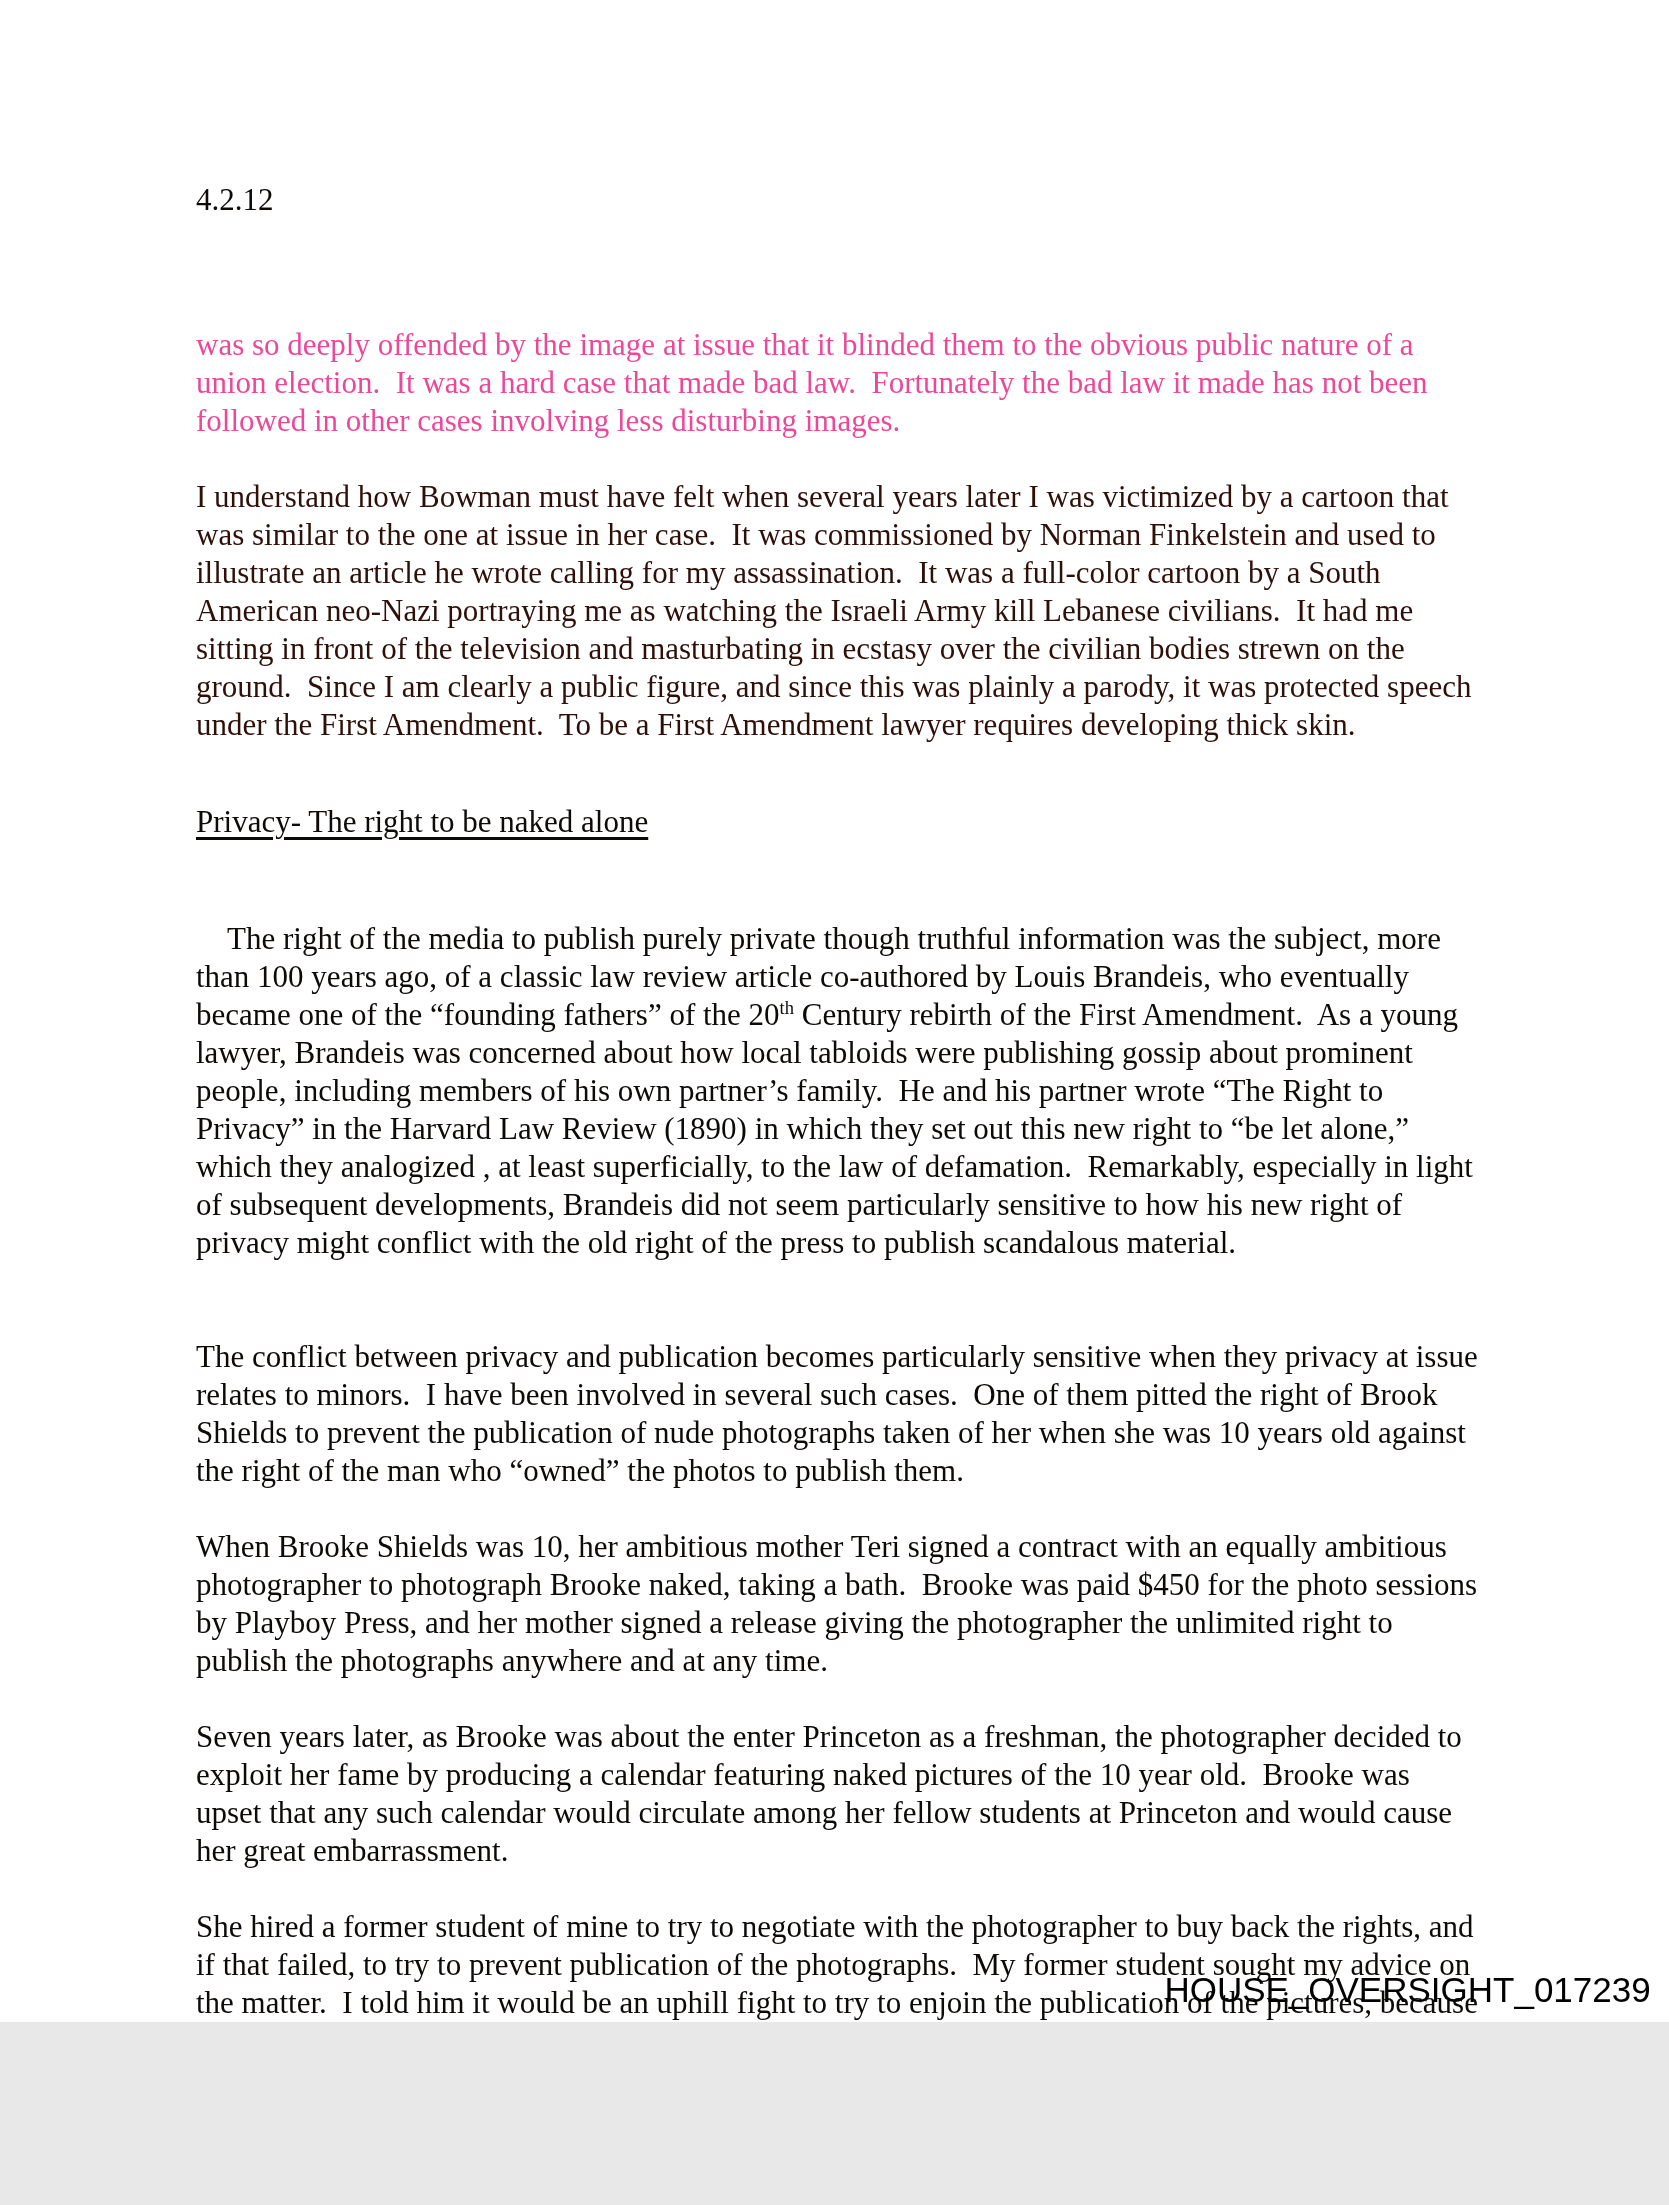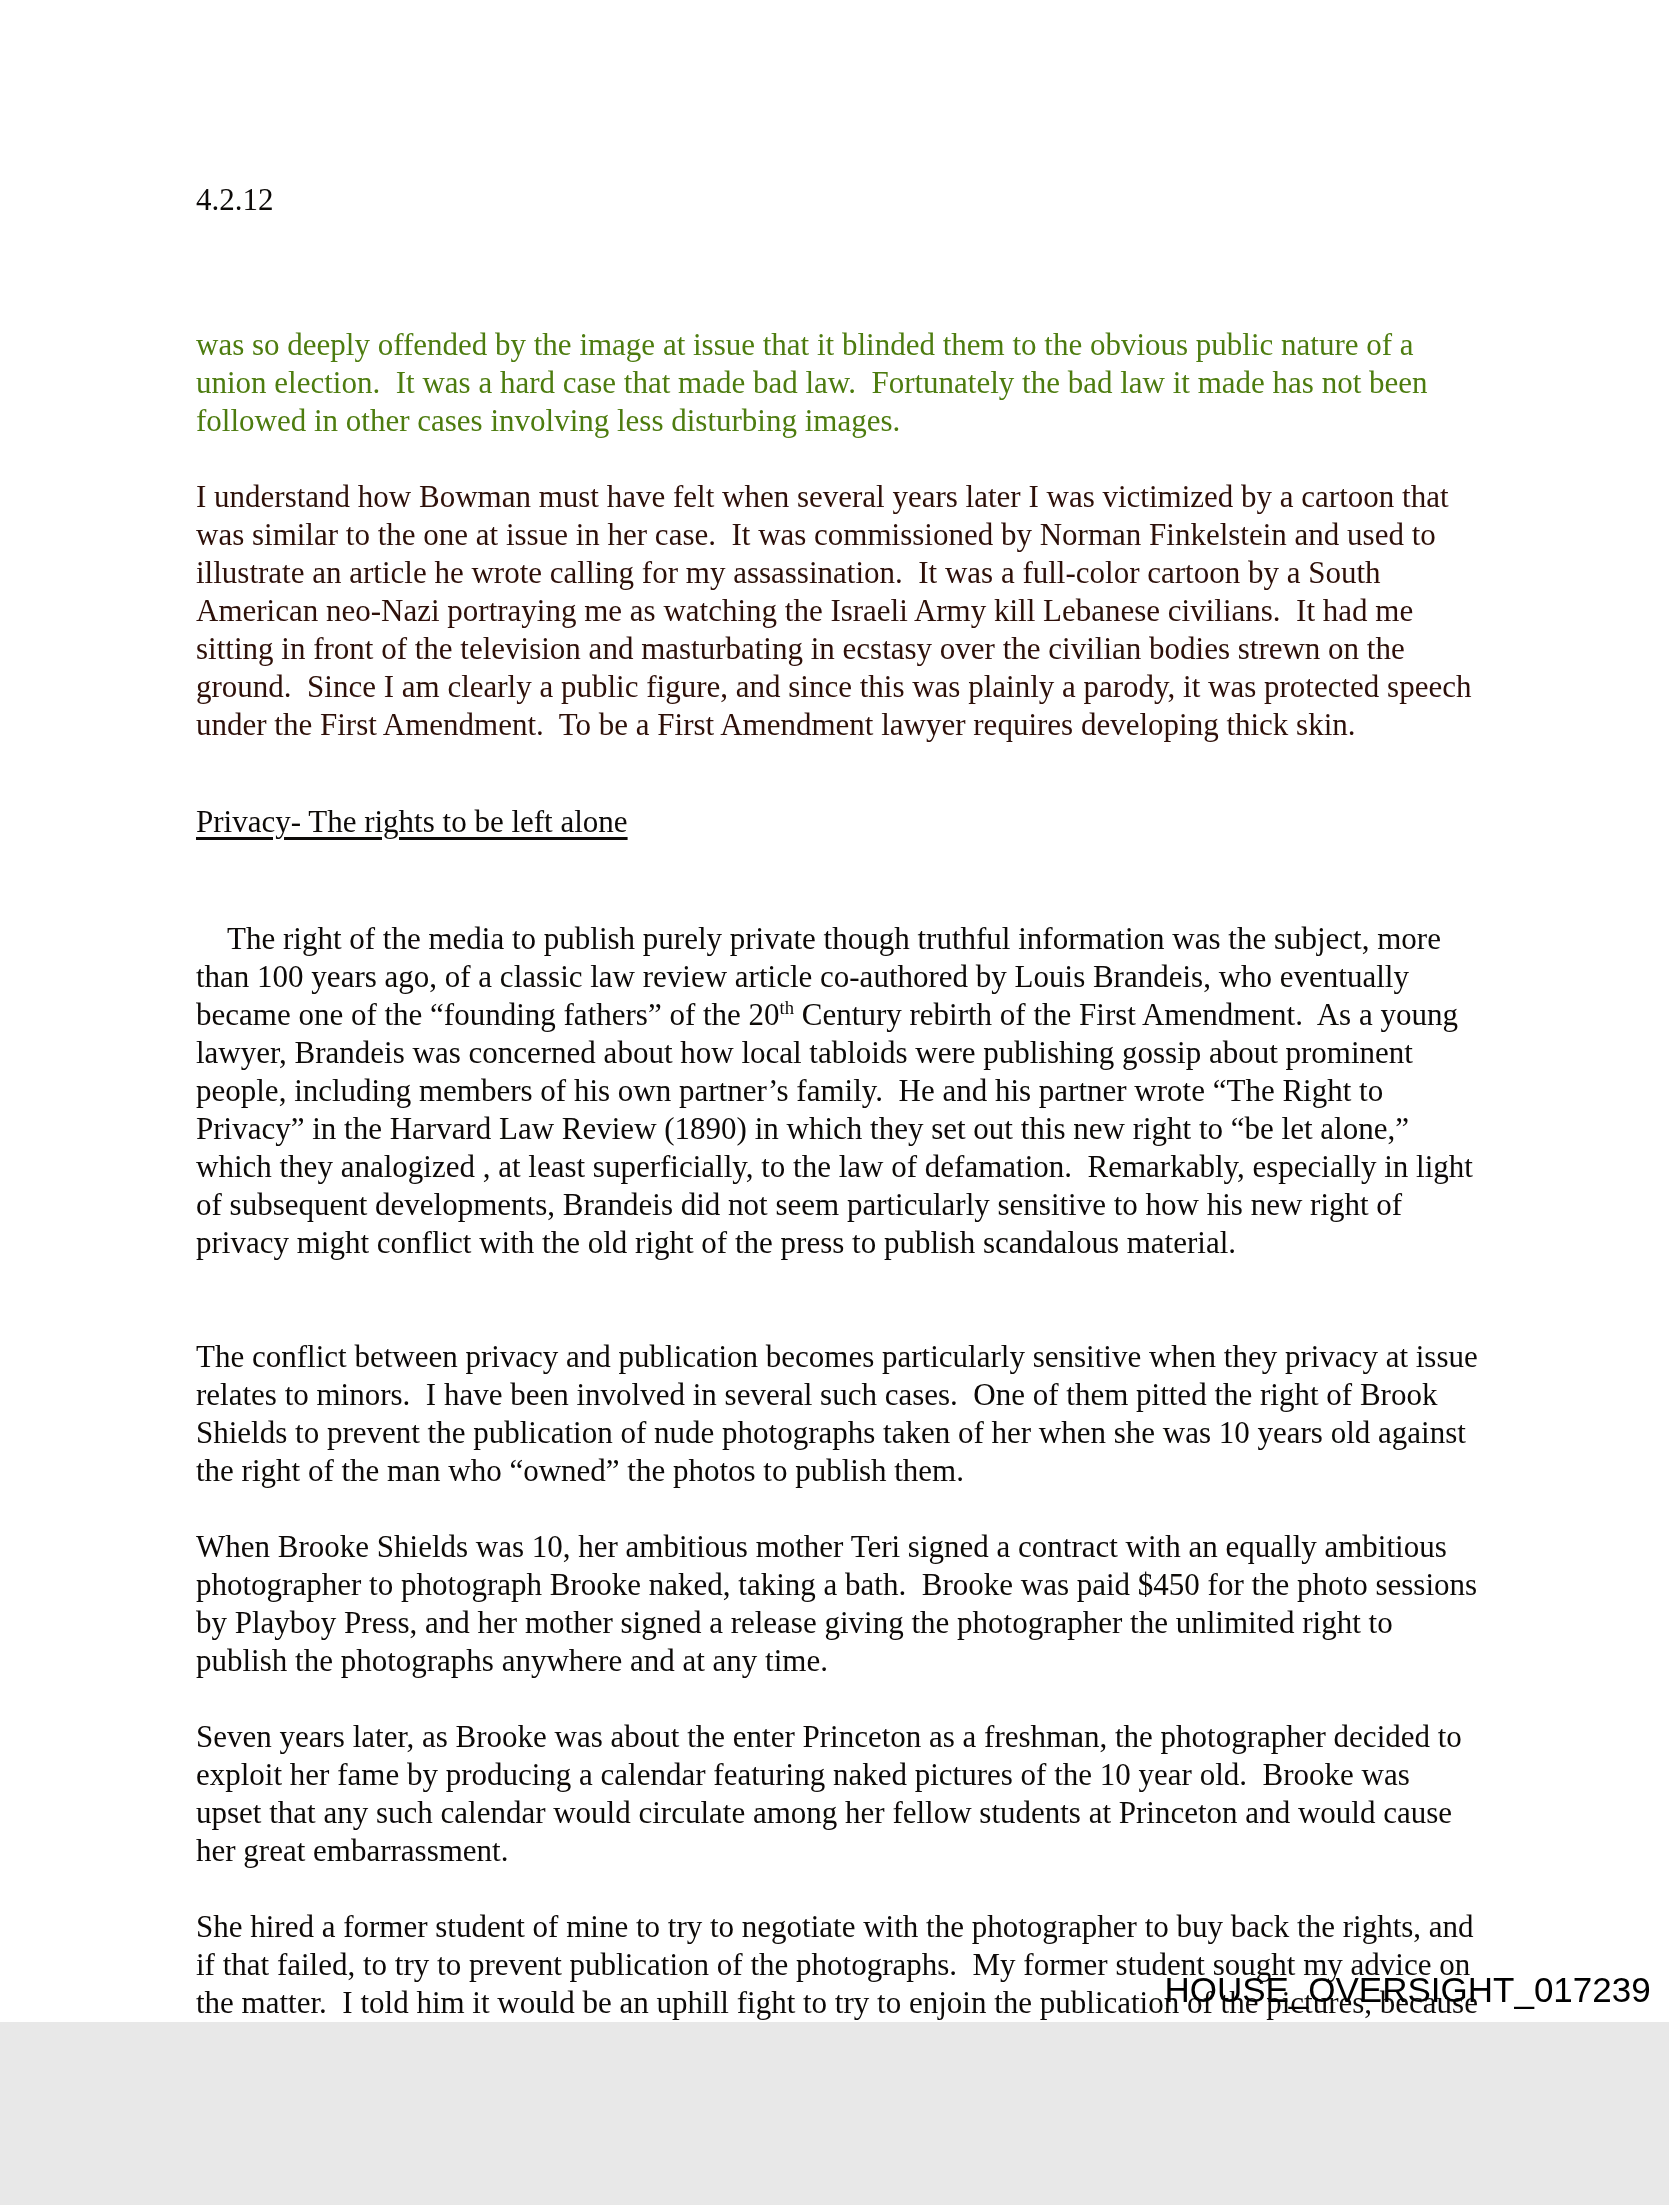--- a/index.html
+++ b/index.html
@@ -50,25 +50,25 @@
 </style>
 </head>
 <body>
 
 <div class="page">
 
   <div class="header-block">
     <span class="header-line">4.2.12</span>
   </div>
 
-  <p class="para" style="color: #4d7c0f;">was so deeply offended by the image at issue that it blinded them to the obvious public nature of a union election.  It was a hard case that made bad law.  Fortunately the bad law it made has not been followed in other cases involving less disturbing images.</p>
+  <p class="para" style="color: #ec4899;">was so deeply offended by the image at issue that it blinded them to the obvious public nature of a union election.  It was a hard case that made bad law.  Fortunately the bad law it made has not been followed in other cases involving less disturbing images.</p>
 
   <p class="para" style="color: rgb(46, 16, 9);">I understand how Bowman must have felt when several years later I was victimized by a cartoon that was similar to the one at issue in her case.  It was commissioned by Norman Finkelstein and used to illustrate an article he wrote calling for my assassination.  It was a full-color cartoon by a South American neo-Nazi portraying me as watching the Israeli Army kill Lebanese civilians.  It had me sitting in front of the television and masturbating in ecstasy over the civilian bodies strewn on the ground.  Since I am clearly a public figure, and since this was plainly a parody, it was protected speech under the First Amendment.  To be a First Amendment lawyer requires developing thick skin.</p>
 
-  <div class="section-heading">Privacy- The rights to be left alone</div>
+  <div class="section-heading">Privacy- The right to be naked alone</div>
 
   <p class="para">
     <span>The right of the media to publish purely private though truthful information was the subject, more than 100 years ago, of a classic law review article co-authored by Louis Brandeis, who eventually became one of the “founding fathers” of the 20</span><sup>th</sup><span> Century rebirth of the First Amendment.  As a young lawyer, Brandeis was concerned about how local tabloids were publishing gossip about prominent people, including members of his own partner’s family.  He and his partner wrote “The Right to Privacy” in the Harvard Law Review (1890) in which they set out this new right to “be let alone,” which they analogized , at least superficially, to the law of defamation.  Remarkably, especially in light of subsequent developments, Brandeis did not seem particularly sensitive to how his new right of privacy might conflict with the old right of the press to publish scandalous material.</span>
   </p>
 
   <p class="para">The conflict between privacy and publication becomes particularly sensitive when they privacy at issue relates to minors.  I have been involved in several such cases.  One of them pitted the right of Brook Shields to prevent the publication of nude photographs taken of her when she was 10 years old against the right of the man who “owned” the photos to publish them.</p>
 
   <p class="para">When Brooke Shields was 10, her ambitious mother Teri signed a contract with an equally ambitious photographer to photograph Brooke naked, taking a bath.  Brooke was paid $450 for the photo sessions by Playboy Press, and her mother signed a release giving the photographer the unlimited right to publish the photographs anywhere and at any time.</p>
 
   <p class="para">Seven years later, as Brooke was about the enter Princeton as a freshman, the photographer decided to exploit her fame by producing a calendar featuring naked pictures of the 10 year old.  Brooke was upset that any such calendar would circulate among her fellow students at Princeton and would cause her great embarrassment.</p>

